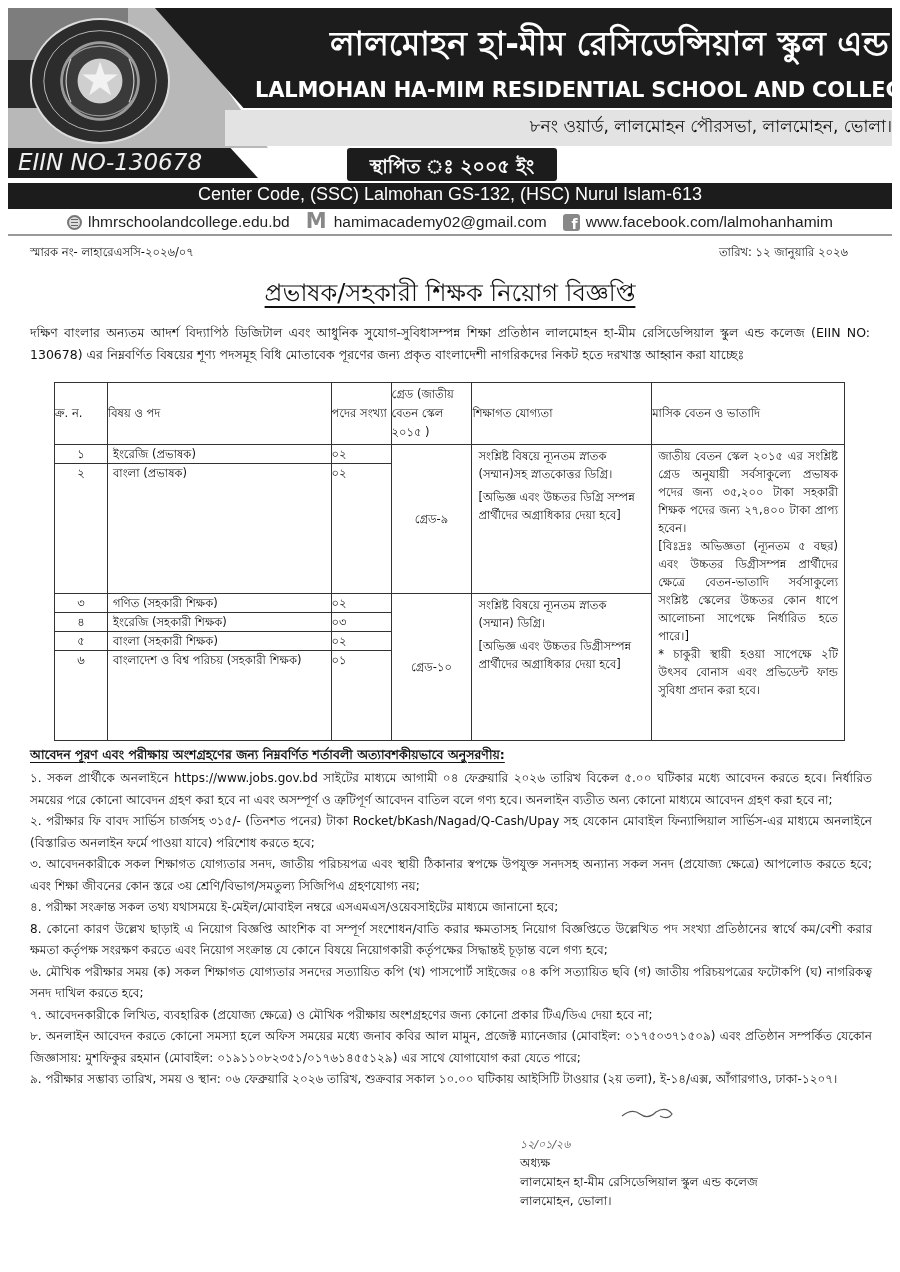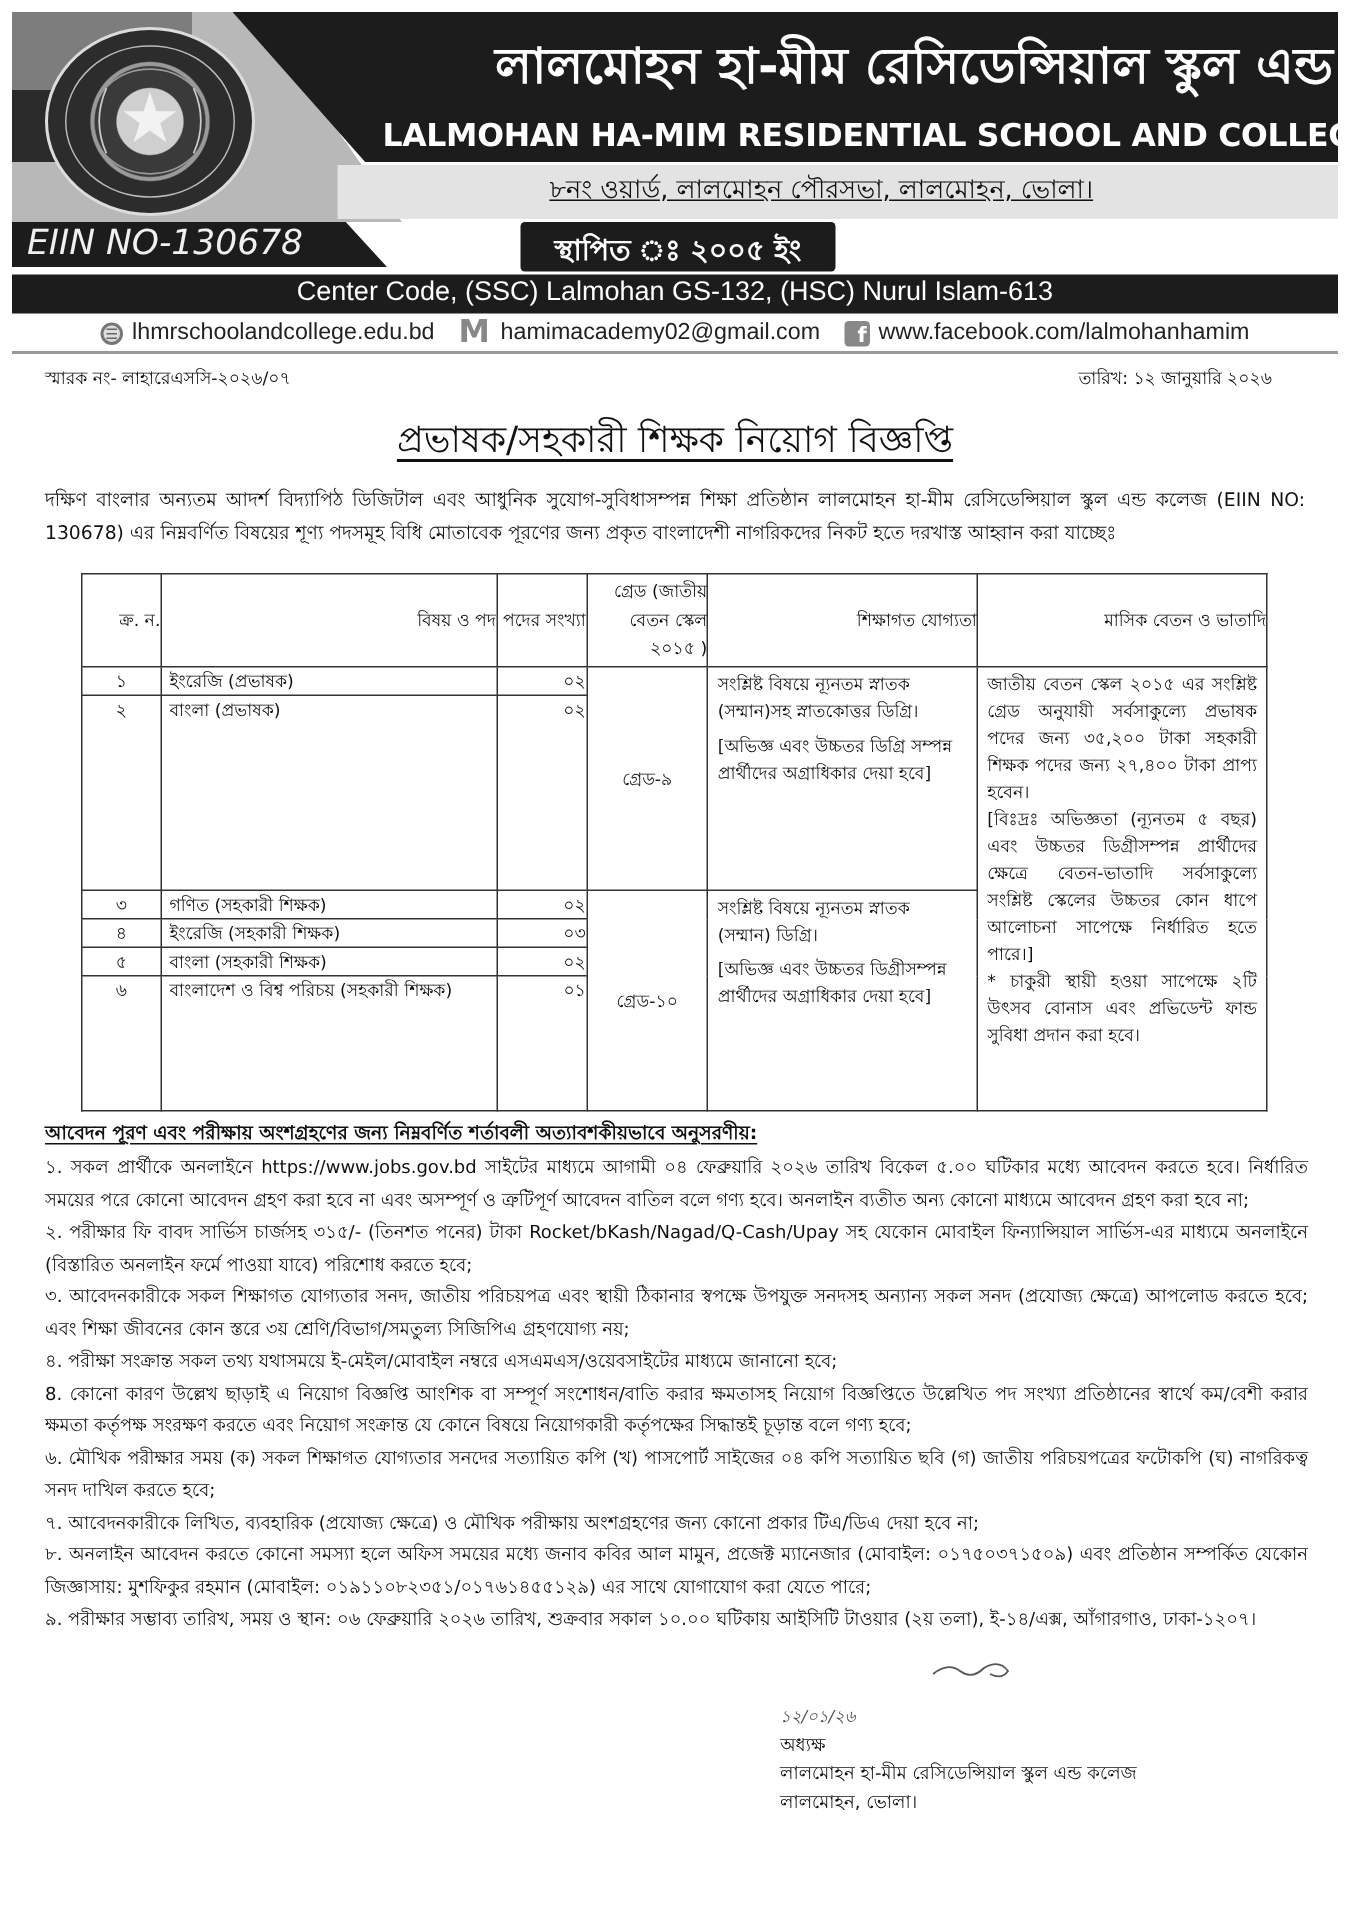--- a/index.html
+++ b/index.html
@@ -20,22 +20,22 @@
           background: radial-gradient(circle at 50% 50%, #cfcfcf 0 24%, #3a3a3a 25% 40%, #9a9a9a 41% 43%, #2c2c2c 44% 100%);
           border: 2px solid #dcdcdc; }
   .logo-star { position: absolute; left: 50%; top: 50%; transform: translate(-50%, -55%); color: #f2f2f2; font-size: 46px; line-height: 1;
                font-family: "DejaVu Sans", sans-serif; }
   .logo-ring-text { position: absolute; left: 0; top: 0; width: 100%; height: 100%; }
 
   .title-bn { position: absolute; left: 330px; top: 18px; width: 560px; text-align: center; color: #fff; font-size: 33px;
               font-weight: bold; font-family: "DejaVu Sans", sans-serif; letter-spacing: 0; white-space: nowrap; }
   .title-en { position: absolute; left: 255px; top: 78px; width: 600px; text-align: center; color: #fff; font-size: 21px;
               font-weight: bold; font-family: "DejaVu Sans", sans-serif; white-space: nowrap; letter-spacing: -0.2px; }
-  .address { position: absolute; left: 214px; top: 113px; width: 667px; text-align: center; color: #111; font-size: 17px;
-             font-family: "DejaVu Sans", sans-serif; text-decoration: underline; }
+  .address { position: absolute; left: 225px; top: 113px; width: 667px; text-align: right; color: #111; font-size: 17px;
+             font-family: "DejaVu Sans", sans-serif; }
 
   .eiin-box { position: absolute; left: 8px; top: 148px; width: 250px; height: 30px; background: #1c1c1c;
               clip-path: polygon(0 0, 89% 0, 100% 100%, 0 100%); }
   .eiin-text { position: absolute; left: 18px; top: 149px; color: #f0f0f0; font-size: 23px; font-style: italic;
                font-family: "DejaVu Sans", sans-serif; white-space: nowrap; }
   .estab-box { position: absolute; left: 347px; top: 148px; width: 210px; height: 33px; background: #1c1c1c; border-radius: 3px; }
   .estab-text { position: absolute; left: 347px; top: 152px; width: 210px; text-align: center; color: #fff; font-size: 19px;
                 font-weight: bold; font-family: "DejaVu Sans", sans-serif; white-space: nowrap; }
   .center-bar { position: absolute; left: 8px; top: 183px; width: 884px; height: 26px; background: #1c1c1c; }
   .center-text { position: absolute; left: 8px; top: 184px; width: 884px; text-align: center; color: #fff; font-size: 18px;
@@ -60,24 +60,24 @@
                   font-family: "DejaVu Sans", sans-serif; }
   .notice-title span { text-decoration: underline; text-underline-offset: 5px; text-decoration-thickness: 2px; margin-top: 44px; }
 
   .intro { position: absolute; left: 30px; top: 322px; width: 840px; font-size: 12.5px; line-height: 22px;
            font-family: "DejaVu Sans", sans-serif; text-align: justify; }
 
   
   table.posts { position: absolute; left: 54px; top: 382px; width: 791px; border-collapse: collapse;
                 font-family: "DejaVu Sans", sans-serif; font-size: 11.5px; }
   table.posts th, table.posts td { border: 1.5px solid #333; vertical-align: top; }
-  table.posts th { font-weight: normal; text-align: right; vertical-align: middle; height: 62px; line-height: 19px; font-size: 11.5px; }
+  table.posts th { font-weight: normal; text-align: left; vertical-align: middle; height: 62px; line-height: 19px; font-size: 11.5px; }
   table.posts td.sl { text-align: center; }
   table.posts td.subj { padding-left: 5px; }
-  table.posts td.cnt { text-align: right; padding-left: 37px; }
+  table.posts td.cnt { text-align: left; }
   table.posts td.grade { text-align: center; vertical-align: middle; }
   table.posts td.qual { padding: 2px 6px; line-height: 19px; }
   table.posts td.salary { padding: 2px 6px; line-height: 20px; text-align: justify; }
   table.posts tr.r td { height: 19px; line-height: 18px; }
   .qual p + p { margin-top: 5px; }
   .sal p { margin: 0; }
 
   
   .terms-head { position: absolute; left: 30px; top: 746px; font-size: 12.5px; font-weight: bold; font-family: "DejaVu Sans", sans-serif;
                 text-decoration: underline; text-underline-offset: 3px; }

